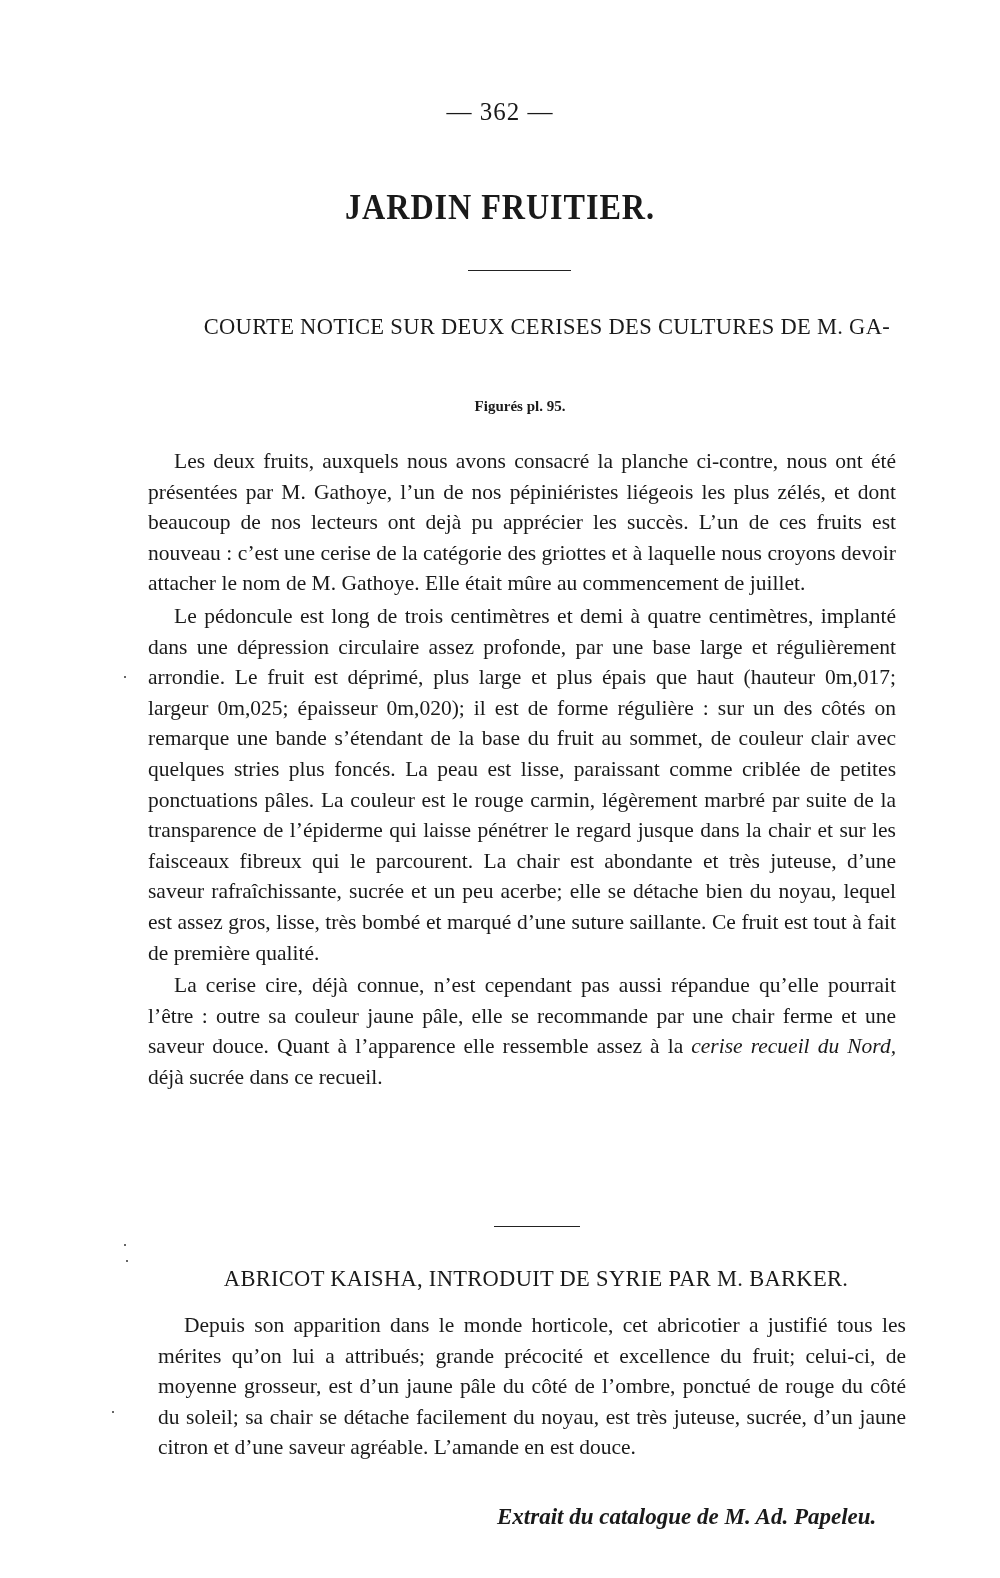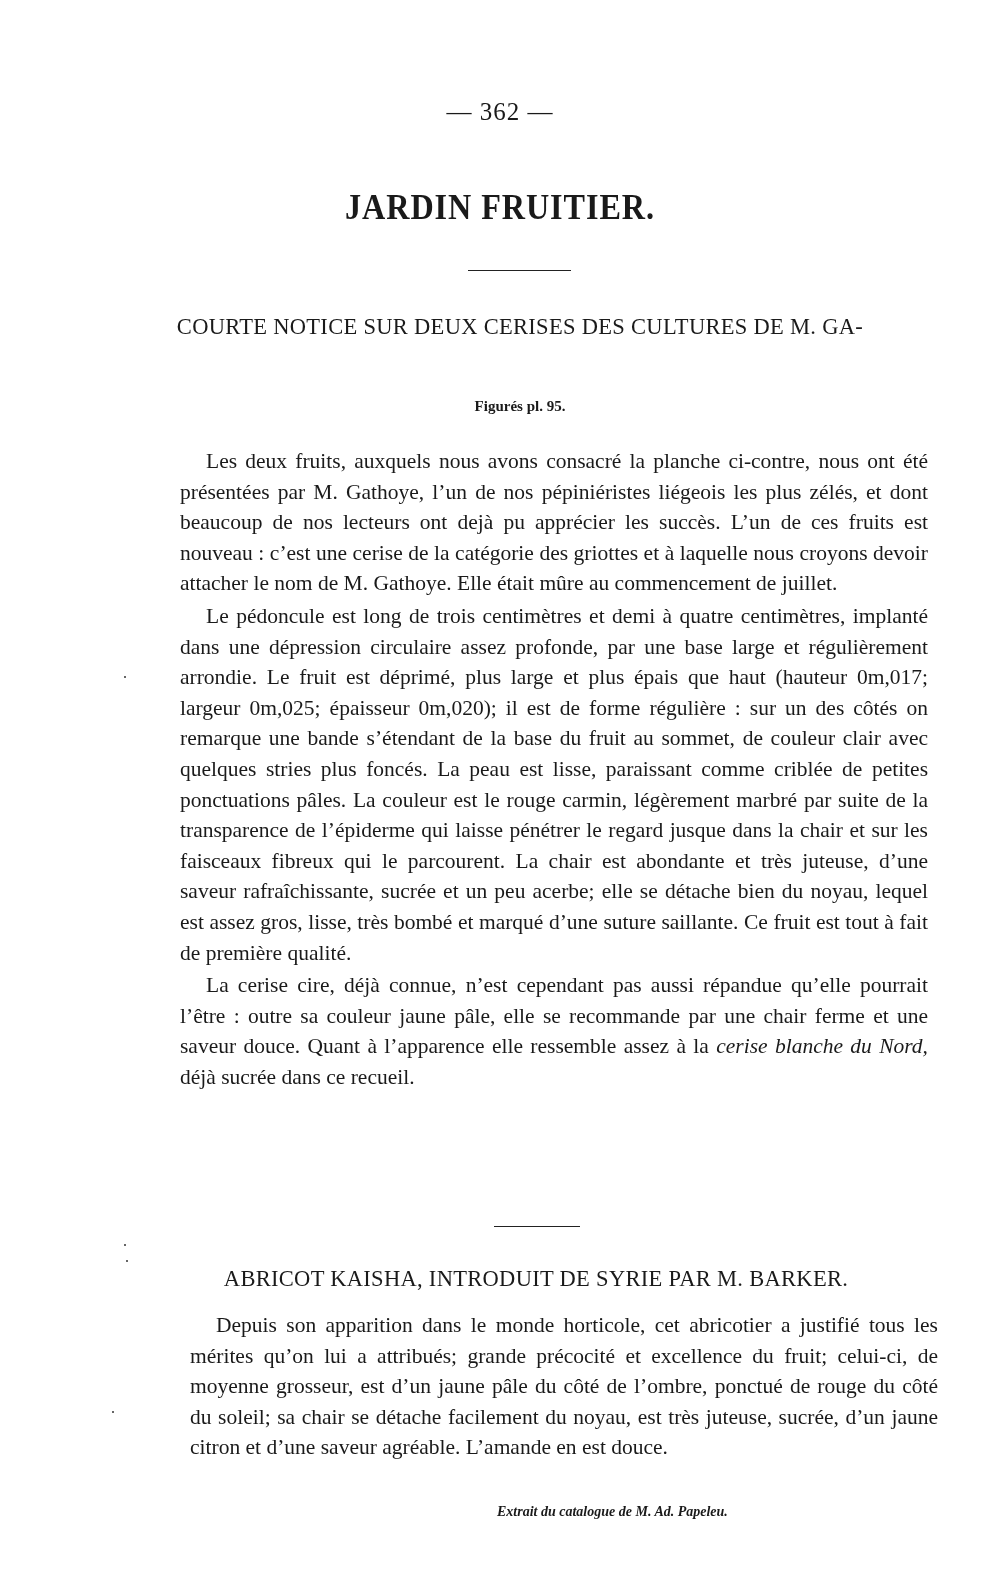--- a/index.html
+++ b/index.html
@@ -46,21 +46,21 @@
       height: 0;
       border-top: 1.5px solid #222;
     }
     .rule-1 { top: 270px; left: 468px; width: 103px; }
     .rule-2 { top: 1226px; left: 494px; width: 86px; }
 
     .article-heading {
       position: absolute;
       left: 150px;
       width: 740px;
-      text-align: center;
+      text-align: right;
       font-size: 22.5px;
       line-height: 30px;
       letter-spacing: 0.3px;
       text-transform: uppercase;
     }
     .heading-1 { top: 312px; }
     .figures-note {
       position: absolute;
       top: 398px;
       left: 0;
@@ -70,21 +70,20 @@
       font-weight: bold;
     }
 
     .body-text {
       position: absolute;
       left: 148px;
       width: 748px;
       font-size: 21.5px;
       line-height: 30.6px;
       text-align: justify;
-      margin-left: 32px;
     }
     .body-text p {
       margin: 0;
       text-indent: 26px;
     }
     .body-1 { top: 446px; }
     .body-1 p.para-2, .body-1 p.para-3 { margin-top: 2px; }
     .italic { font-style: italic; }
 
     .heading-2 {
@@ -95,21 +94,21 @@
       text-align: center;
       font-size: 22.5px;
       letter-spacing: 0.3px;
     }
     .body-2 { top: 1310px; left: 158px; width: 748px; }
 
     .source-note {
       position: absolute;
       top: 1504px;
       left: 497px;
-      font-size: 14px;
+      font-size: 23px;
       font-style: italic;
       font-weight: bold;
     }
 
     .speck {
       position: absolute;
       width: 2px;
       height: 2px;
       background: #333;
       border-radius: 1px;
@@ -128,21 +127,21 @@
 
   <div class="article-heading heading-1">
     <div>COURTE NOTICE SUR DEUX CERISES DES CULTURES DE M. GA-</div>
   </div>
 
   <div class="figures-note">Figurés pl. 95.</div>
 
   <div class="body-text body-1">
     <p class="para-1">Les deux fruits, auxquels nous avons consacré la planche ci-contre, nous ont été présentées par M. Gathoye, l’un de nos pépiniéristes liégeois les plus zélés, et dont beaucoup de nos lecteurs ont dejà pu apprécier les succès. L’un de ces fruits est nouveau : c’est une cerise de la catégorie des griottes et à laquelle nous croyons devoir attacher le nom de M. Gathoye. Elle était mûre au commencement de juillet.</p>
     <p class="para-2">Le pédoncule est long de trois centimètres et demi à quatre centimètres, implanté dans une dépression circulaire assez profonde, par une base large et régulièrement arrondie. Le fruit est déprimé, plus large et plus épais que haut (hauteur 0m,017; largeur 0m,025; épaisseur 0m,020); il est de forme régulière : sur un des côtés on remarque une bande s’étendant de la base du fruit au sommet, de couleur clair avec quelques stries plus foncés. La peau est lisse, paraissant comme criblée de petites ponctuations pâles. La couleur est le rouge carmin, légèrement marbré par suite de la transparence de l’épiderme qui laisse pénétrer le regard jusque dans la chair et sur les faisceaux fibreux qui le parcourent. La chair est abondante et très juteuse, d’une saveur rafraîchissante, sucrée et un peu acerbe; elle se détache bien du noyau, lequel est assez gros, lisse, très bombé et marqué d’une suture saillante. Ce fruit est tout à fait de première qualité.</p>
-    <p class="para-3"><span>La cerise cire, déjà connue, n’est cependant pas aussi répandue qu’elle pourrait l’être : outre sa couleur jaune pâle, elle se recommande par une chair ferme et une saveur douce. Quant à l’apparence elle ressemble assez à la </span><span class="italic">cerise blanche du Nord,</span><span> déjà sucrée dans ce recueil.</span></p>
+    <p class="para-3"><span>La cerise cire, déjà connue, n’est cependant pas aussi répandue qu’elle pourrait l’être : outre sa couleur jaune pâle, elle se recommande par une chair ferme et une saveur douce. Quant à l’apparence elle ressemble assez à la </span><span class="italic">cerise recueil du Nord,</span><span> déjà sucrée dans ce recueil.</span></p>
   </div>
 
   <div class="rule rule-2"></div>
 
   <div class="heading-2">ABRICOT KAISHA, INTRODUIT DE SYRIE PAR M. BARKER.</div>
 
   <div class="body-text body-2">
     <p>Depuis son apparition dans le monde horticole, cet abricotier a justifié tous les mérites qu’on lui a attribués; grande précocité et excellence du fruit; celui-ci, de moyenne grosseur, est d’un jaune pâle du côté de l’ombre, ponctué de rouge du côté du soleil; sa chair se détache facilement du noyau, est très juteuse, sucrée, d’un jaune citron et d’une saveur agréable. L’amande en est douce.</p>
   </div>
 

